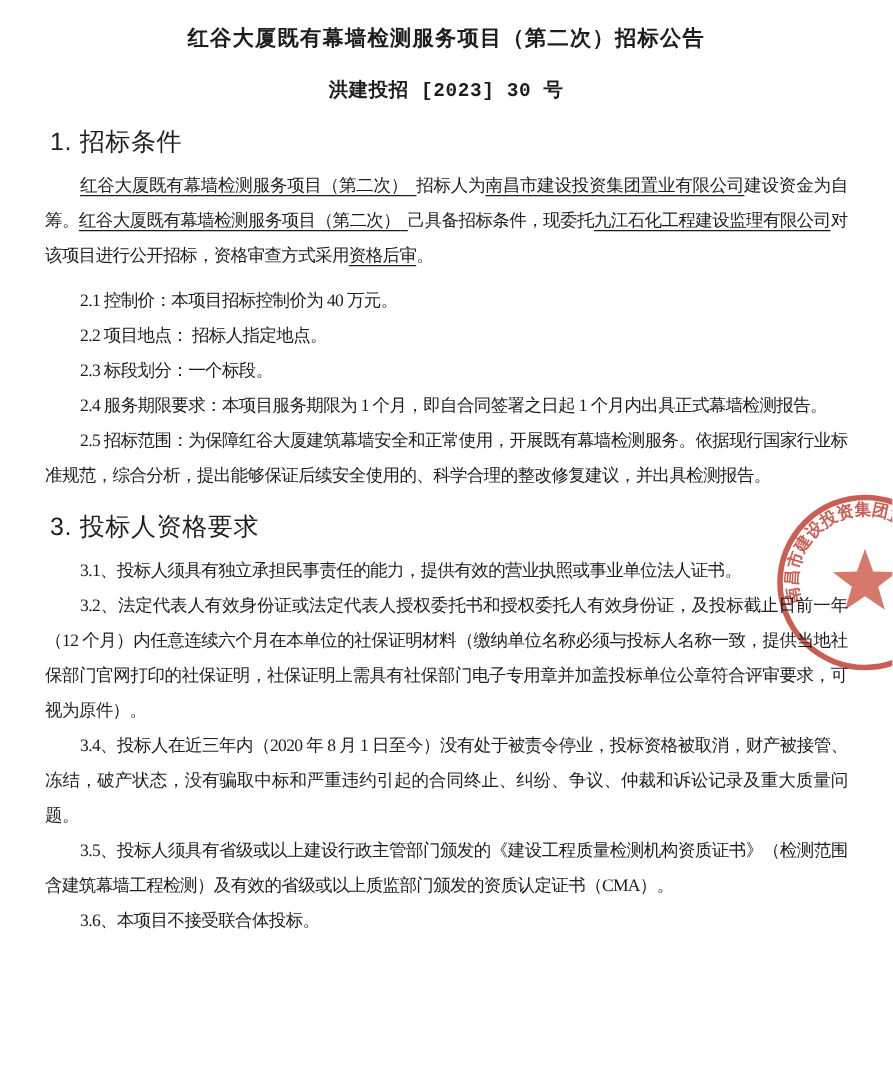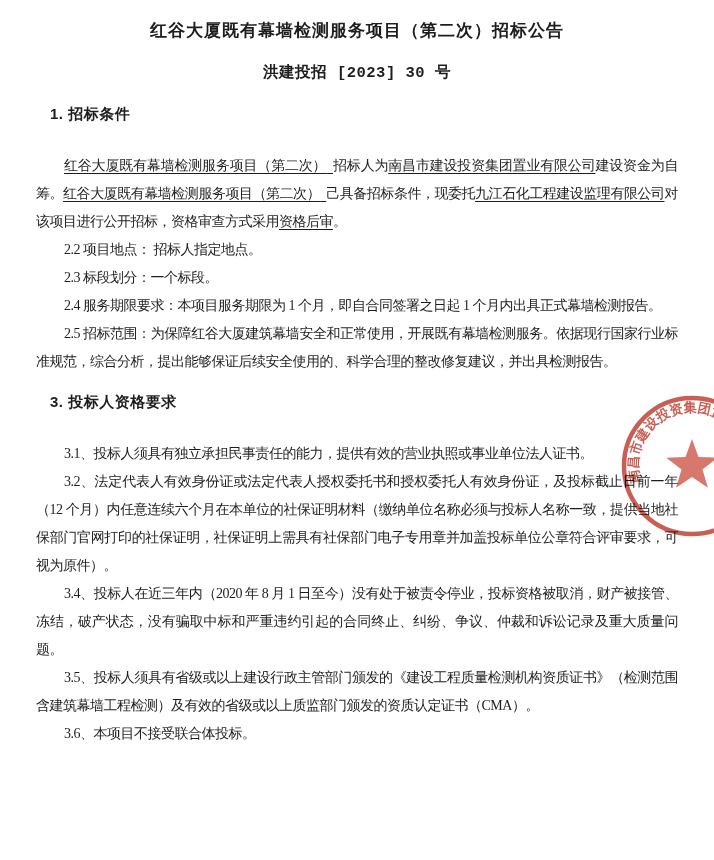--- a/index.html
+++ b/index.html
@@ -26,36 +26,36 @@
   .docnum {
     margin: 12px 0 0 0;
     font-family: Liberation Mono, monospace;
     font-size: 15.5px;
     font-weight: 700;
     text-align: center;
     line-height: 30px;
     letter-spacing: 0.5px;
   }
   .sec-heading {
-    margin: 12px 0 0 14px;
+    margin: 12px 0 0 4px;
     font-family: "Liberation Sans", "DejaVu Sans", sans-serif;
-    font-size: 15px;
-    font-weight: 700;
+    font-size: 20px;
+    font-weight: 400;
     line-height: 28px;
     letter-spacing: 0.5px;
   }
   .para {
     margin: 0;
     font-size: 14px;
     line-height: 28px;
     letter-spacing: -0.5px;
     text-align: justify;
     text-indent: 2em;
   }
-  .para.first-of-section { margin-top: 24px; }
+  .para.first-of-section { margin-top: 8px; }
   .u {
     text-decoration: underline;
     text-underline-offset: 3px;
   }
   .seal {
     position: absolute;
     left: 607px;
     top: 381px;
     z-index: 2;
     pointer-events: none;
@@ -72,20 +72,21 @@
 
 <div class="page">
 
   <h1 class="title">红谷大厦既有幕墙检测服务项目（第二次）招标公告</h1>
 
   <h2 class="docnum">洪建投招 [2023] 30 号</h2>
 
   <main>
       <h3 class="sec-heading">1. 招标条件</h3>
       <p class="para first-of-section"><span class="u">红谷大厦既有幕墙检测服务项目（第二次）</span><span class="u">&nbsp;&nbsp;</span><span class="">招标人为</span><span class="u">南昌市建设投资集团置业有限公司</span><span class="">建设资金为自筹。</span><span class="u">红谷大厦既有幕墙检测服务项目（第二次）</span><span class="u">&nbsp;&nbsp;</span><span class="">己具备招标条件，现委托</span><span class="u">九江石化工程建设监理有限公司</span><span class="">对该项目进行公开招标，资格审查方式采用</span><span class="u">资格后审</span><span class="">。</span></p>
+      <p class="para first-of-section"><span class="">2.1 控制价：本项目招标控制价为 40 万元。</span></p>
       <p class="para"><span class="">2.2 项目地点：&nbsp;招标人指定地点。</span></p>
       <p class="para"><span class="">2.3 标段划分：一个标段。</span></p>
       <p class="para"><span class="">2.4 服务期限要求：本项目服务期限为 1 个月，即自合同签署之日起 1 个月内出具正式幕墙检测报告。</span></p>
       <p class="para"><span class="">2.5 招标范围：为保障红谷大厦建筑幕墙安全和正常使用，开展既有幕墙检测服务。依据现行国家行业标准规范，综合分析，提出能够保证后续安全使用的、科学合理的整改修复建议，并出具检测报告。</span></p>
       <h3 class="sec-heading">3. 投标人资格要求</h3>
       <p class="para first-of-section"><span class="">3.1、投标人须具有独立承担民事责任的能力，提供有效的营业执照或事业单位法人证书。</span></p>
       <p class="para"><span class="">3.2、法定代表人有效身份证或法定代表人授权委托书和授权委托人有效身份证，及投标截止日前一年（12 个月）内任意连续六个月在本单位的社保证明材料（缴纳单位名称必须与投标人名称一致，提供当地社保部门官网打印的社保证明，社保证明上需具有社保部门电子专用章并加盖投标单位公章符合评审要求，可视为原件）。</span></p>
       <p class="para"><span class="">3.4、投标人在近三年内（2020 年 8 月 1 日至今）没有处于被责令停业，投标资格被取消，财产被接管、冻结，破产状态，没有骗取中标和严重违约引起的合同终止、纠纷、争议、仲裁和诉讼记录及重大质量问题。</span></p>
       <p class="para"><span class="">3.5、投标人须具有省级或以上建设行政主管部门颁发的《建设工程质量检测机构资质证书》（检测范围含建筑幕墙工程检测）及有效的省级或以上质监部门颁发的资质认定证书（CMA）。</span></p>
       <p class="para"><span class="">3.6、本项目不接受联合体投标。</span></p>

